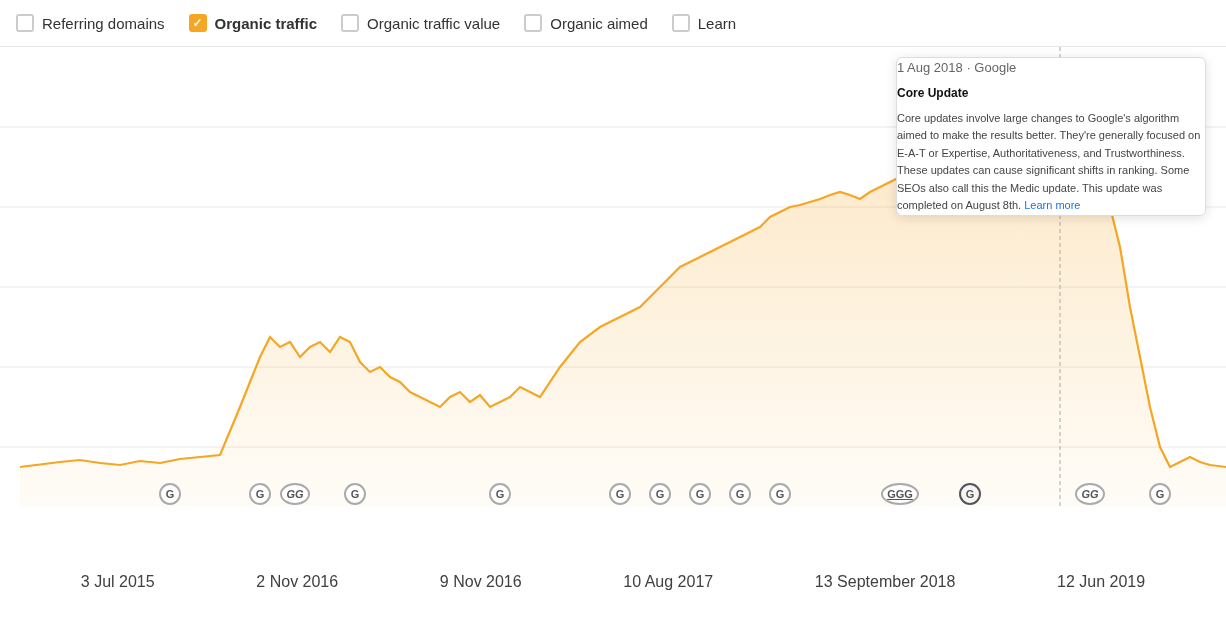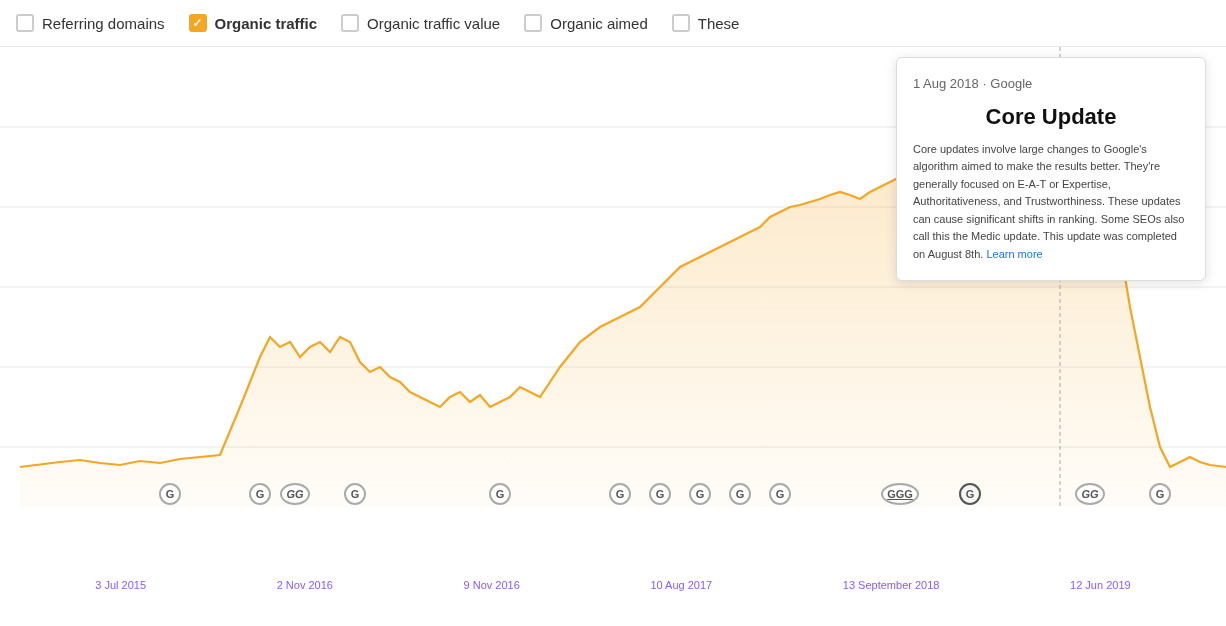--- a/index.html
+++ b/index.html
@@ -61,52 +61,50 @@
 
     
     .chart-area {
       position: relative;
       width: 100%;
       height: calc(626px - 70px);
       background: #fff;
       overflow: hidden;
     }
     .x-label {
-      font-size: 11px;
-      color: #8b5cf6;
+      font-size: 16px;
+      color: #404040;
       text-align: center;
     }
 
     
     .tooltip {
       position: absolute;
       top: 10px;
       right: 20px;
       width: 310px;
       background: #fff;
       border: 1px solid #ddd;
       border-radius: 6px;
-      padding: 16px;
       box-shadow: 0 2px 12px rgba(0,0,0,0.12);
       z-index: 100;
       font-size: 14px;
       line-height: 1.5;
       color: #333;
     }
     .tooltip-header {
       font-size: 13px;
       color: #666;
       margin-bottom: 6px;
     }
     .tooltip-title {
-      font-size: 22px;
+      font-size: 12px;
       font-weight: 700;
       margin-bottom: 8px;
       color: #111;
-      text-align: center;
     }
     .tooltip-body {
       font-size: 11px;
       color: #444;
       line-height: 1.6;
     }
     .tooltip-link {
       color: #1a73e8;
       text-decoration: none;
       cursor: pointer;
@@ -159,21 +157,21 @@
   <label class="checkbox-item">
     <div class="checkbox-box"></div>
     <span class="checkbox-label">Organic traffic value</span>
   </label>
   <label class="checkbox-item">
     <div class="checkbox-box"></div>
     <span class="checkbox-label">Organic aimed</span>
   </label>
   <label class="checkbox-item">
     <div class="checkbox-box"></div>
-    <span class="checkbox-label">These</span>
+    <span class="checkbox-label">Learn</span>
   </label>
 </div>
 
 <div class="chart-area">
 
   <svg width="1226" height="496" style="position:absolute;top:0;left:0;">
 
     <line x1="0" y1="80" x2="1226" y2="80" stroke="#e8e8e8" stroke-width="1"></line>
     <line x1="0" y1="160" x2="1226" y2="160" stroke="#e8e8e8" stroke-width="1"></line>
     <line x1="0" y1="240" x2="1226" y2="240" stroke="#e8e8e8" stroke-width="1"></line>

